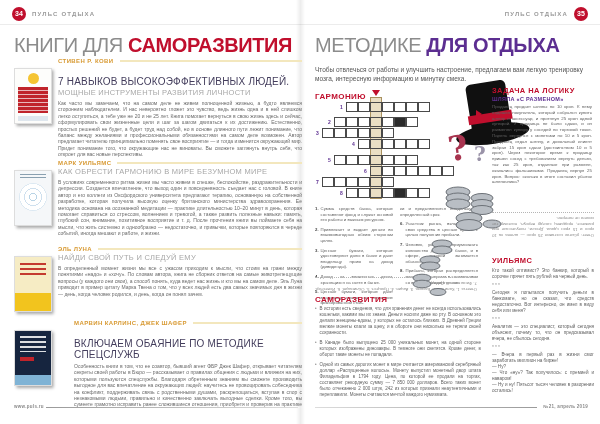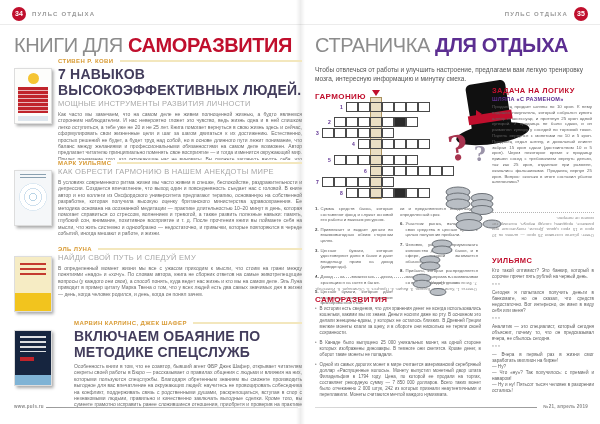--- a/index.html
+++ b/index.html
@@ -39,21 +39,21 @@
   .cov2 .band{left:0;top:36px;width:36px;height:18px;background:#f2c41e;}
   .cov3{background:#16253f;}
   .cov3 .txt{left:5px;top:5px;width:26px;height:16px;
       background:repeating-linear-gradient(rgba(255,255,255,.85) 0 2px,transparent 2px 5px);}
   .cov3 .red{left:5px;top:26px;width:14px;height:4px;background:#c0242b;}
   .cov3 .ftr{left:0;top:44px;width:36px;height:10px;background:#7fb3d5;}
   .btext{flex:1;margin-left:6px;min-width:0;}
   .author-row{display:flex;align-items:center;}
   .author{font-size:6px;font-weight:bold;color:#D89A33;letter-spacing:.4px;white-space:nowrap;}
   .author-rule{flex:1;height:2px;background:#F3E7BD;margin-left:6px;}
-  .btitle{font-size:14px;font-weight:bold;color:#433d5c;margin-top:2px;letter-spacing:.2px;}
+  .btitle{font-size:10px;font-weight:normal;color:#433d5c;margin-top:12px;letter-spacing:.2px;}
   .bsub{font-size:7.5px;color:#a7a7a7;margin-top:1px;letter-spacing:.3px;}
   .bbody{font-size:5px;line-height:6.4px;color:#6a6a6a;text-align:justify;margin-top:3px;}
   
   .intro{font-size:6.5px;line-height:8.5px;color:#555;width:272px;}
   .sechead{font-size:8px;font-weight:bold;color:#C00F2D;letter-spacing:.4px;}
   .subhead{font-size:5.5px;font-weight:bold;color:#5C2E91;letter-spacing:.3px;}
   
   #xword{left:322px;top:102px;width:156px;height:100px;}
   .strip{position:absolute;background:#EADFC4;border:1px solid #a8905e;box-sizing:border-box;}
   .xarrow{position:absolute;width:0;height:0;border-left:4px solid transparent;
@@ -125,21 +125,21 @@
       <div class="book" style="top: 160px; height: 86px;">
         <div class="cover cov1">
           <i class="txt"></i>
           <i class="rings"></i>
         </div>
         <div class="btext">
           <div class="author-row">
             <span class="author">МАРК УИЛЬЯМС</span>
             <span class="author-rule"></span>
           </div>
-          <div class="bsub">КАК ОБРЕСТИ ГАРМОНИЮ В НАШЕМ АНЕКДОТЫ МИРЕ</div>
+          <div class="bsub">КАК ОБРЕСТИ ГАРМОНИЮ В МИРЕ БЕЗУМНОМ МИРЕ</div>
           <div class="bbody">В условиях современного ритма жизни мы часто живем в спешке, беспокойстве, раздражительности и депрессии. Создается впечатление, что выход один и повседневность съедает нас с головой. В книге автор и его коллеги из Оксфордского университета предлагают терапию, основанную на собственной разработке, которая получила высокую оценку британского министерства здравоохранения. Ее методика основана на осознанной медитации — практике длительностью 10–20 минут в день, которая помогает справиться со стрессом, волнением и тревогой, а также развить полезные навыки: память, глубокий сон, внимание, позитивное восприятие и т. д. После прочтения книги вы поймаете себя на мысли, что жить системно и однообразно — недостаточно, и привычки, которые повторяются в череде событий, иногда мешают и работе, и жизни.</div>
         </div>
       </div>
       <div class="book" style="top: 246px; height: 74px;">
         <div class="cover cov2">
           <i class="txt"></i>
           <i class="band"></i>
         </div>
         <div class="btext">
           <div class="author-row">
@@ -161,21 +161,21 @@
             <span class="author">МАРВИН КАРЛИНС, ДЖЕК ШАФЕР</span>
             <span class="author-rule"></span>
           </div>
           <div class="btitle">ВКЛЮЧАЕМ ОБАЯНИЕ ПО МЕТОДИКЕ СПЕЦСЛУЖБ</div>
           <div class="bbody">Особенность книги в том, что ее соавтор, бывший агент ФБР Джек Шафер, открывает читателям секреты своей работы в Бюро — рассказывает о правилах общения с людьми и влияния на них, которыми пользуются спецслужбы. Благодаря обретенным знаниям вы сможете производить выгодное для вас впечатление на окружающих людей: научитесь не провоцировать собеседника на конфликт, поддерживать связь с родственными душами, раскрепощаться, вступая в спор с незнакомыми людьми, правильно и качественно заключать выгодные сделки. Кроме того, вы сумеете грамотно исправить ранее сложившиеся отношения, приобретя и проверив на практике рабочие методики. Авторы предлагают оценивать окружающих не только по внешнему виду, манере речи, привычкам и поступкам, но и анализировать людей по поступкам, которые вас обидели.</div>
         </div>
       </div>
     </div>
 
   <div class="abs bigtitle" style="left:315px;top:34px;">
-    <span class="gry">СТРАНИЧКА</span>
+    <span class="gry">МЕТОДИКЕ</span>
     <span class="pur">ДЛЯ ОТДЫХА</span>
   </div>
   <div class="abs intro" style="left:315px;top:66px;">Чтобы отвлечься от работы и улучшить настроение, предлагаем вам легкую тренировку мозга, интересную информацию и минутку смеха.</div>
 
   <div class="abs sechead" style="left:315px;top:92px;">ГАРМОНИЮ</div>
   <div class="abs" id="xword">
       <div class="strip" style="left: 48px; top: -5px; width: 12px; height: 102px;"></div>
       <div class="xarrow" style="left: 50px; top: -12px;"></div>
       <span class="xnum" style="left: 18px; top: 2px;">1</span>
       <div class="cell" style="left: 24px; top: 0px;"></div>

